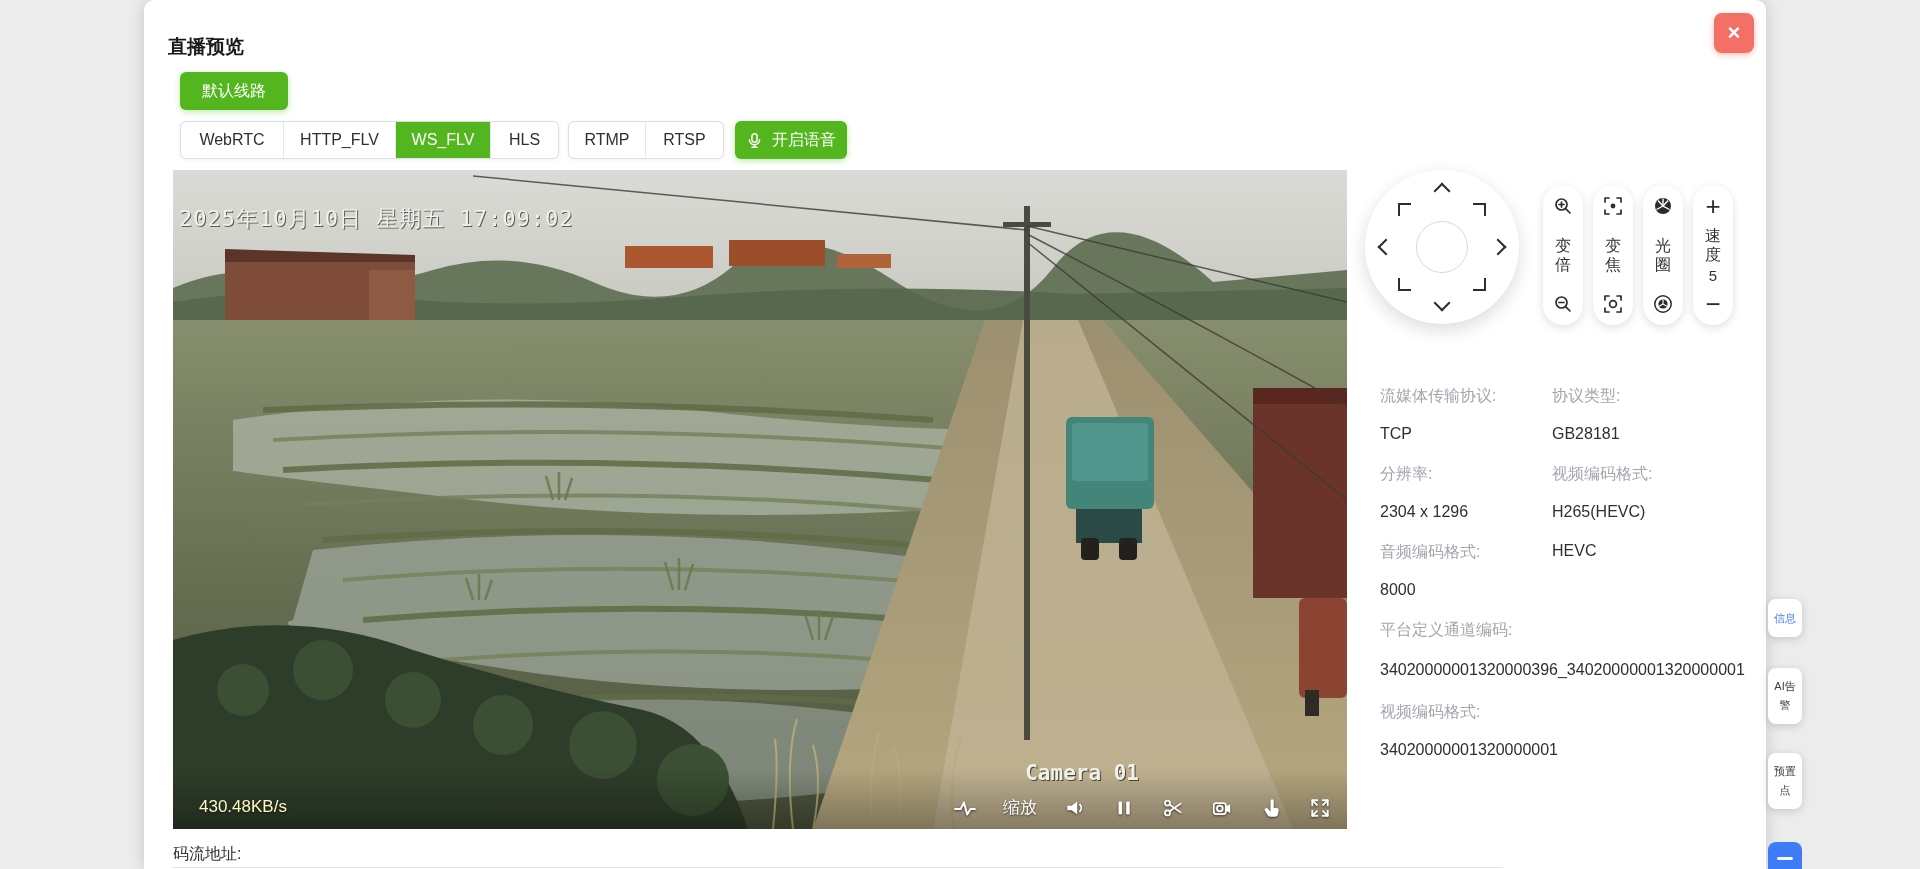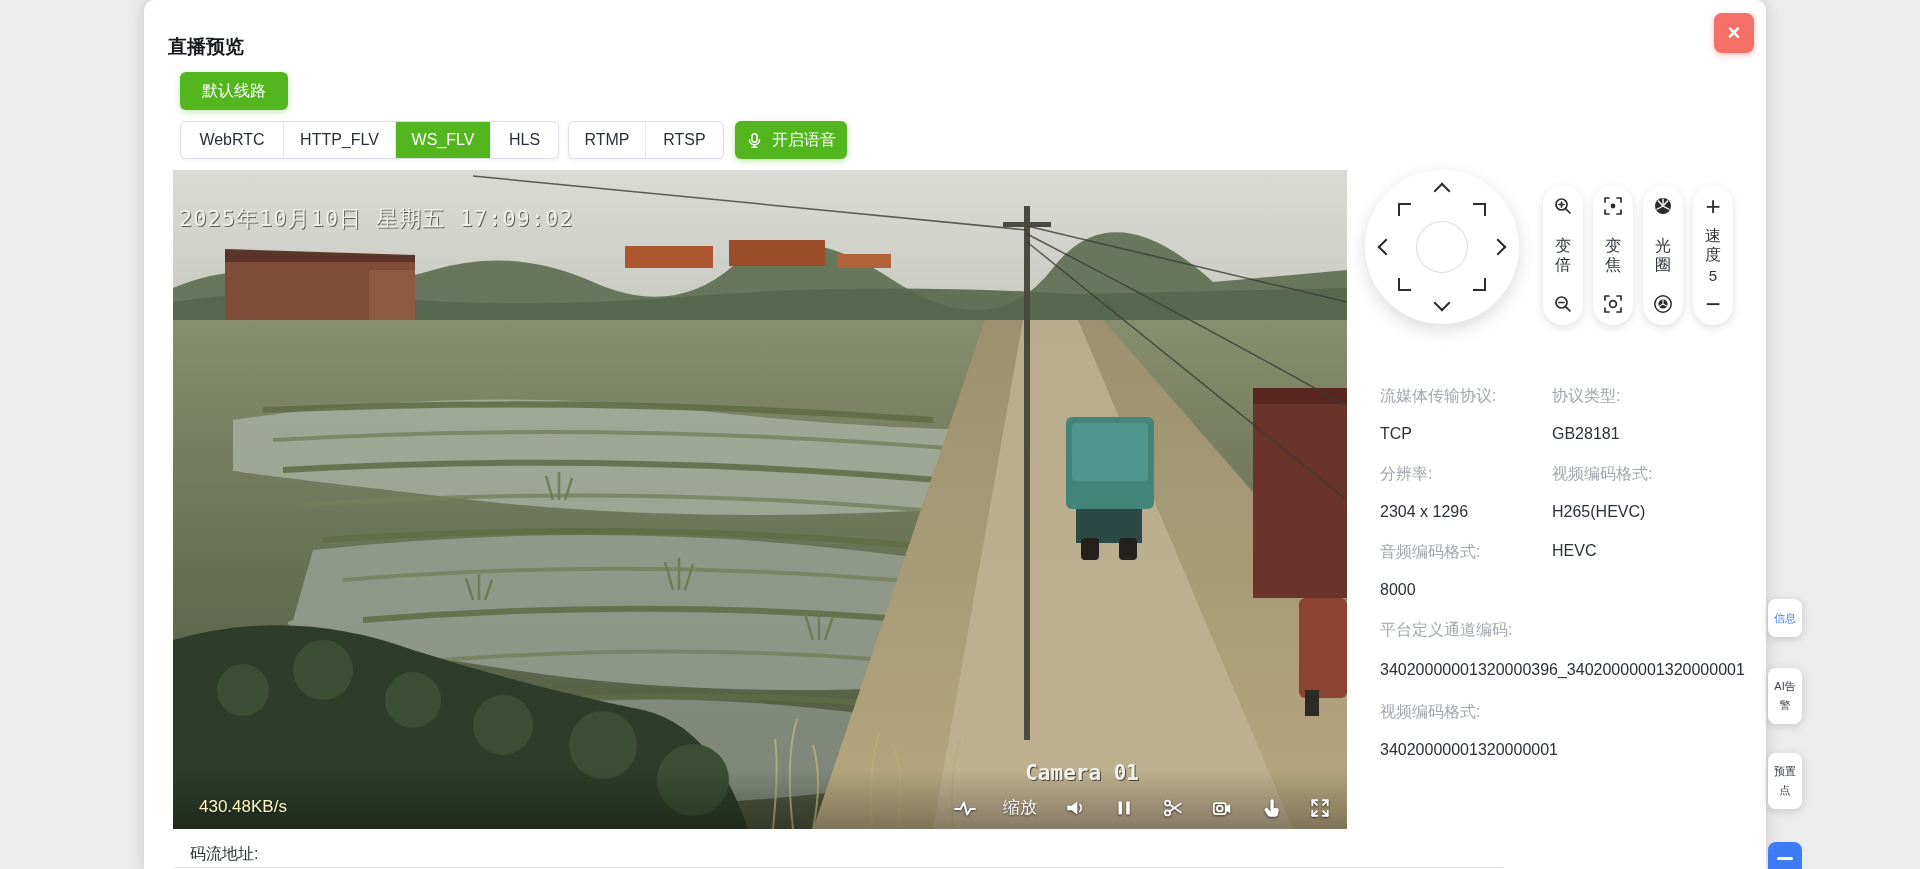--- a/index.html
+++ b/index.html
@@ -62,21 +62,21 @@
     position:absolute; right:208px; bottom:44px; font-family:"DejaVu Sans Mono",monospace;
     font-weight:700; font-size:21px; color:#f0f2ea; text-shadow:1px 1px 0 rgba(40,40,35,.8);
   }
   .controls {
     position:absolute; right:16px; bottom:10px; display:flex; align-items:center; gap:27px;
   }
   .controls .cicon { width:22px; height:22px; cursor:pointer; filter:drop-shadow(0 1px 1px rgba(0,0,0,.6)); }
   .controls .ctext {
     font-size:17px; color:#ffffff; cursor:pointer; text-shadow:0 1px 2px rgba(0,0,0,.6);
   }
-  .stream-label { position:absolute; left:46px; top:844px; font-size:16px; color:#2b3036; }
+  .stream-label { position:absolute; left:29px; top:844px; font-size:16px; color:#2b3036; }
   .stream-divider { position:absolute; left:29px; top:867px; width:1330px; height:1px; background:#e0e4e9; }
   
   .ptz-pad {
     position:absolute; left:1221px; top:170px; width:154px; height:154px; border-radius:50%;
     background:#fff; box-shadow:0 6px 18px rgba(0,0,0,.14);
   }
   .knob {
     position:absolute; left:51px; top:51px; width:52px; height:52px; border-radius:50%;
     background:#fff; border:1px solid #d8dade; cursor:pointer;
   }

